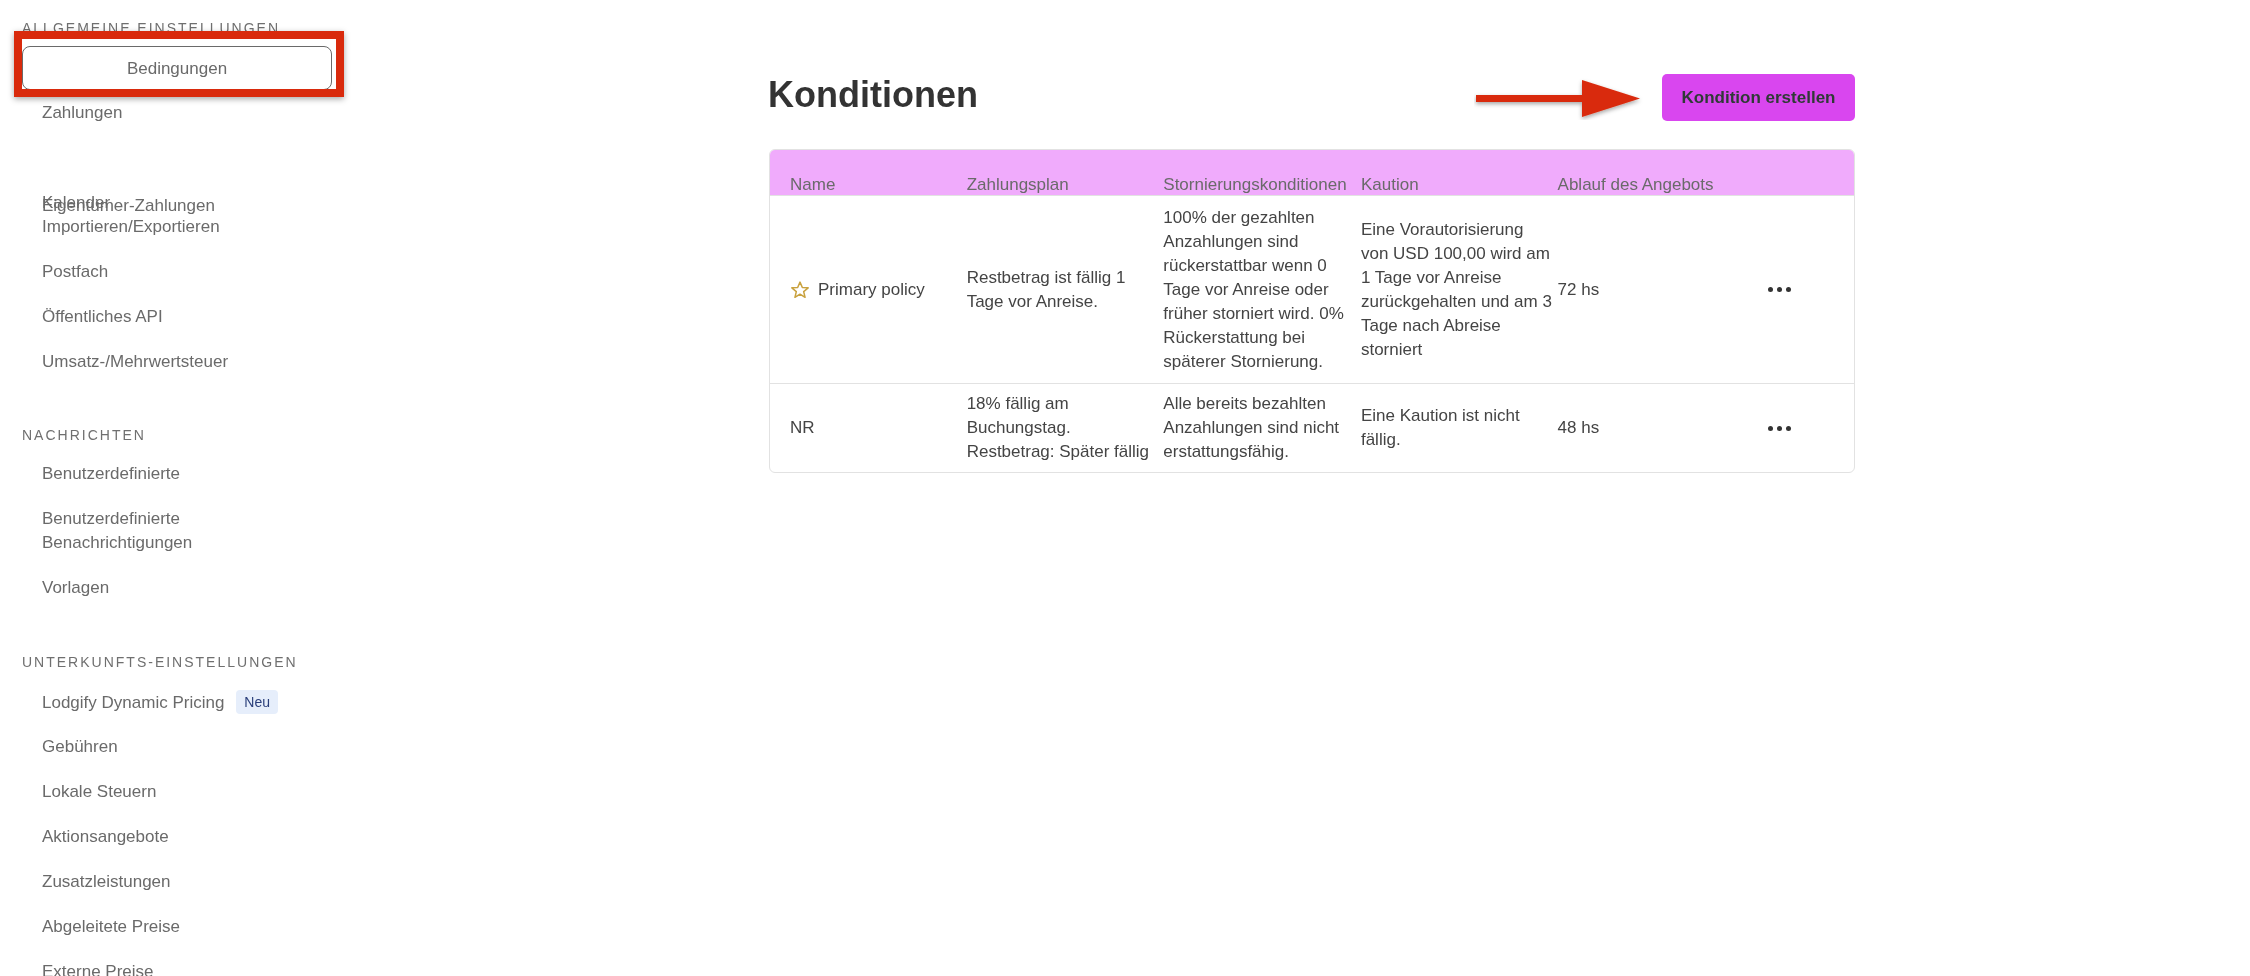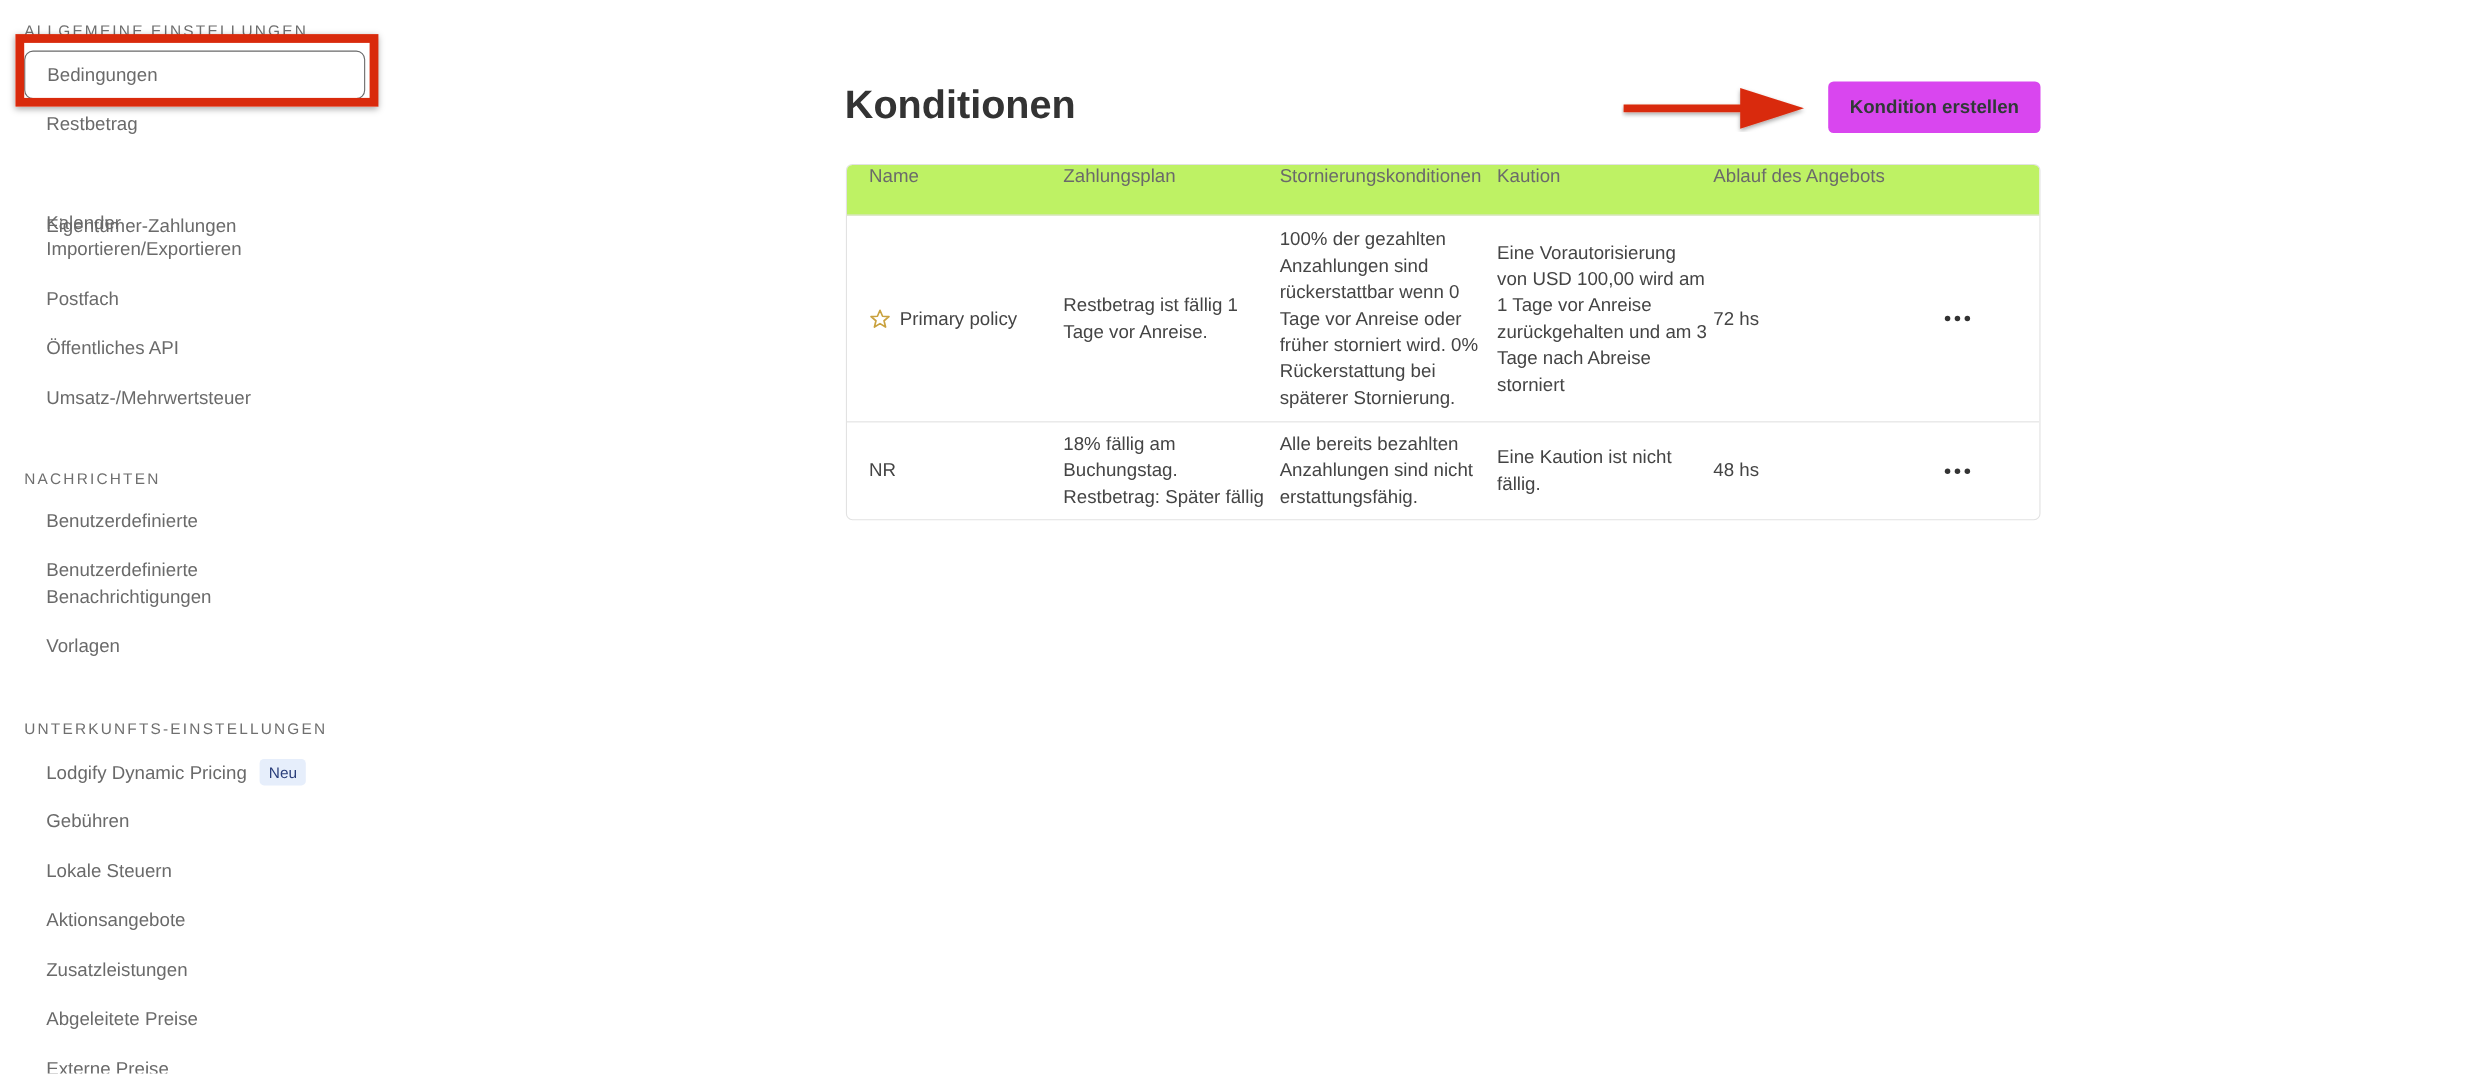--- a/index.html
+++ b/index.html
@@ -21,20 +21,21 @@
     .nav-item {
       position: absolute; left: 42px; width: 290px;
       font-size: 17px; line-height: 24px; color: #6a6a6a;
       cursor: pointer;
     }
     .nav-item.active {
       left: 22px; width: 310px; height: 44px;
       padding: 10px 20px;
       border: 1.5px solid #6a6a6a; border-radius: 8px;
       background: #fff;
+      text-align: center;
     }
     .badge-new {
       display: inline-block; margin-left: 12px;
       padding: 1px 8px; border-radius: 4px;
       background: #e6eefb; color: #2a3e7a; font-size: 14px; line-height: 22px;
       vertical-align: 1px;
     }
     .annotation-box {
       position: absolute; left: 14px; top: 31px; width: 330px; height: 66px;
       border: 8px solid #d92a0c; box-shadow: 0 2px 6px rgba(0,0,0,0.35);
@@ -52,22 +53,22 @@
       color: #2f3a36; font-size: 17px; font-weight: bold;
       font-family: "Liberation Sans", sans-serif; cursor: pointer;
     }
     .arrow { position: absolute; left: 1474px; top: 78px; pointer-events: none; }
 
     .table {
       position: absolute; left: 769px; top: 149px; width: 1086px;
       border: 1.5px solid #e2e2e2; border-radius: 6px; overflow: hidden;
     }
     .thead {
-      display: flex; height: 46px; background: #bef264;
-      border-bottom: 1.5px solid #e2e2e2; align-items: flex-start;
+      display: flex; height: 46px; background: #f0abfc;
+      border-bottom: 1.5px solid #e2e2e2; align-items: flex-end;
       font-size: 17px; color: #6a6a6a;
     }
     .row { display: flex; align-items: center; border-bottom: 1.5px solid #e2e2e2; font-size: 17px; line-height: 24px; color: #444; }
     .row:last-child { border-bottom: none; }
     .row.r1 { height: 188px; }
     .row.r2 { height: 88px; }
     .c-name { width: 197px; padding-left: 20px; display: flex; align-items: center; }
     .c-plan { width: 197px; padding-right: 6px; }
     .c-cancel { width: 198px; padding-right: 9px; }
     .c-dep { width: 197px; padding-right: 4px; }
@@ -82,21 +83,21 @@
     .more-button span { width: 5px; height: 5px; border-radius: 50%; background: #333; display: block; }
   </style>
 </head>
 <body>
 
 <div class="page">
 
   <nav class="sidebar">
     <div class="section-title" style="top:20px;">ALLGEMEINE EINSTELLUNGEN</div>
     <div class="nav-item active" style="top:46px;">Bedingungen</div>
-    <div class="nav-item" style="top:101px;">Restbetrag</div>
+    <div class="nav-item" style="top:101px;">Zahlungen</div>
     <div class="nav-item" style="top:146px;margin-top:48px;">Eigentümer-Zahlungen</div>
     <div class="nav-item" style="top:191px; width:220px;">Kalender Importieren/Exportieren</div>
     <div class="nav-item" style="top:260px;">Postfach</div>
     <div class="nav-item" style="top:305px;">Öffentliches API</div>
     <div class="nav-item" style="top:350px;">Umsatz-/Mehrwertsteuer</div>
 
     <div class="section-title" style="top:427px;">NACHRICHTEN</div>
     <div class="nav-item" style="top:462px;">Benutzerdefinierte</div>
     <div class="nav-item" style="top:507px; width:190px;">Benutzerdefinierte Benachrichtigungen</div>
     <div class="nav-item" style="top:576px;">Vorlagen</div>

